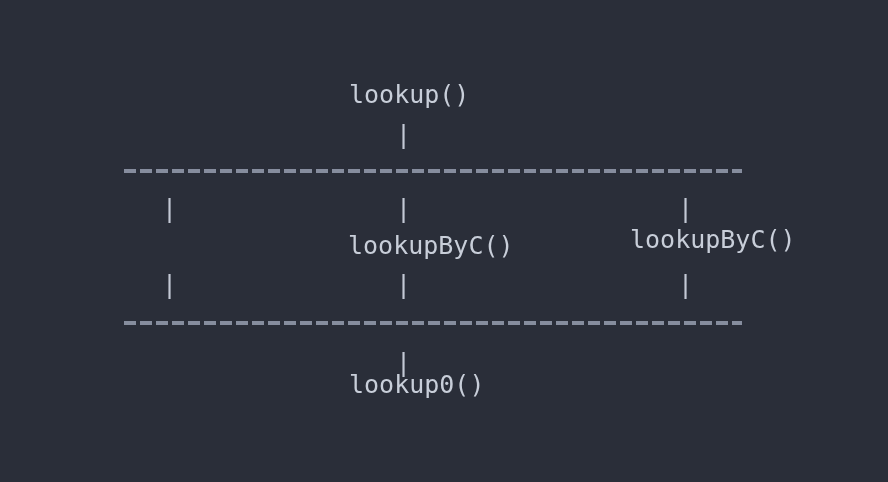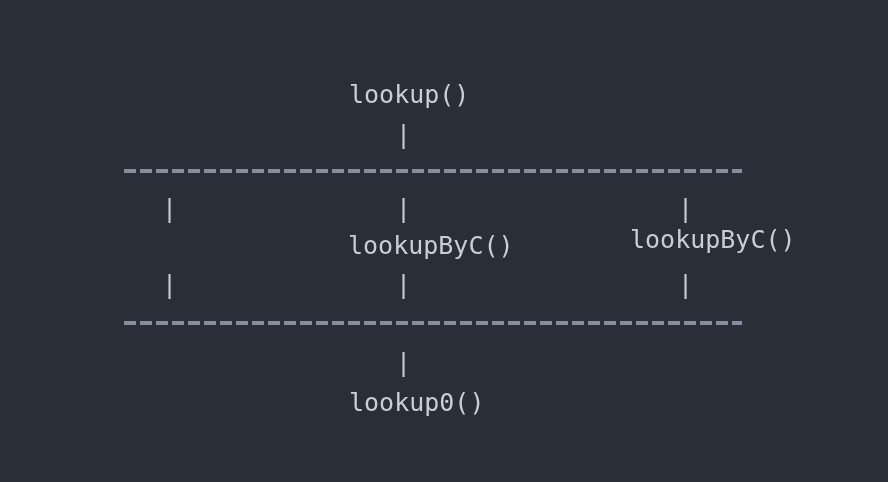--- a/index.html
+++ b/index.html
@@ -75,21 +75,21 @@
   
   #pipe-a-dn    { left: 162px; top: 272px; }
   #pipe-b-dn    { left: 396px; top: 272px; }
   #pipe-c-dn    { left: 678px; top: 272px; }
 
   
   #divider-bottom { top: 321px; }
 
   
   #leaf-pipe    { left: 396px; top: 350px; }
-  #leaf-label   { left: 349px; top: 388px; text-align: right; }
+  #leaf-label   { left: 349px; top: 370px; text-align: right; }
 </style>
 </head>
 <body style="background: rgb(42, 46, 57);">
 
 <div class="diagram" style="background: rgb(42, 46, 57);">
 
   <div class="node-text" id="root-label" style="color: rgb(200, 206, 217);">lookup()</div>
 
   <div class="connector" id="root-pipe" style="color: rgb(195, 201, 213);">|</div>
 

